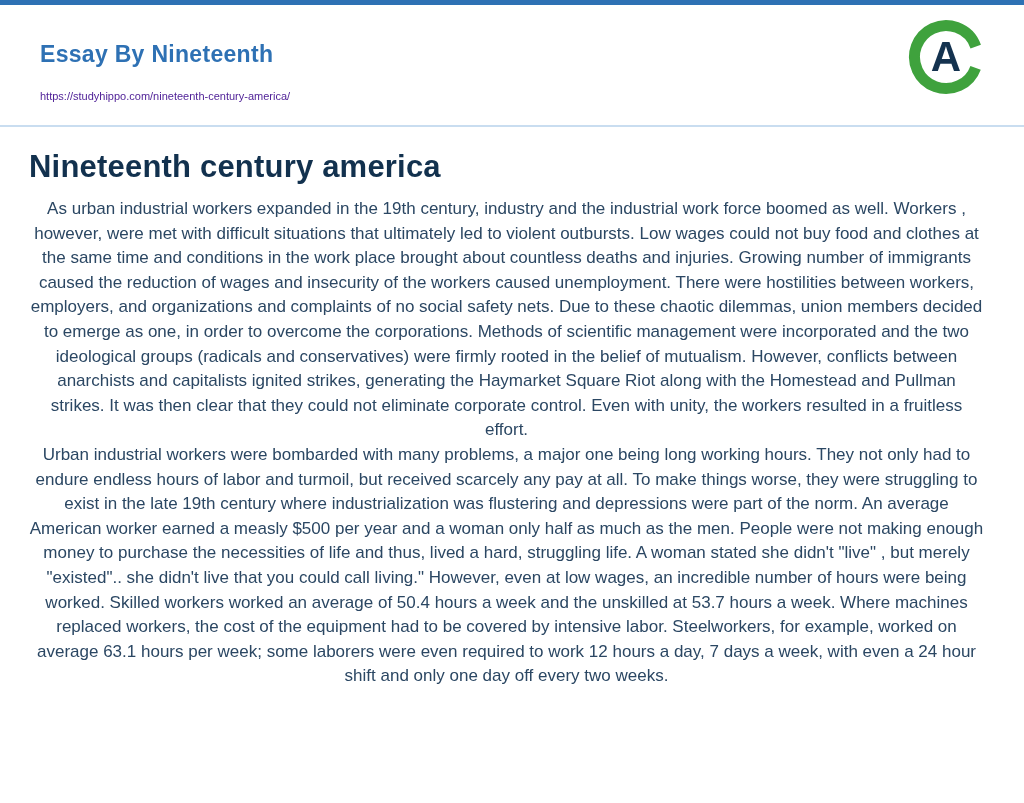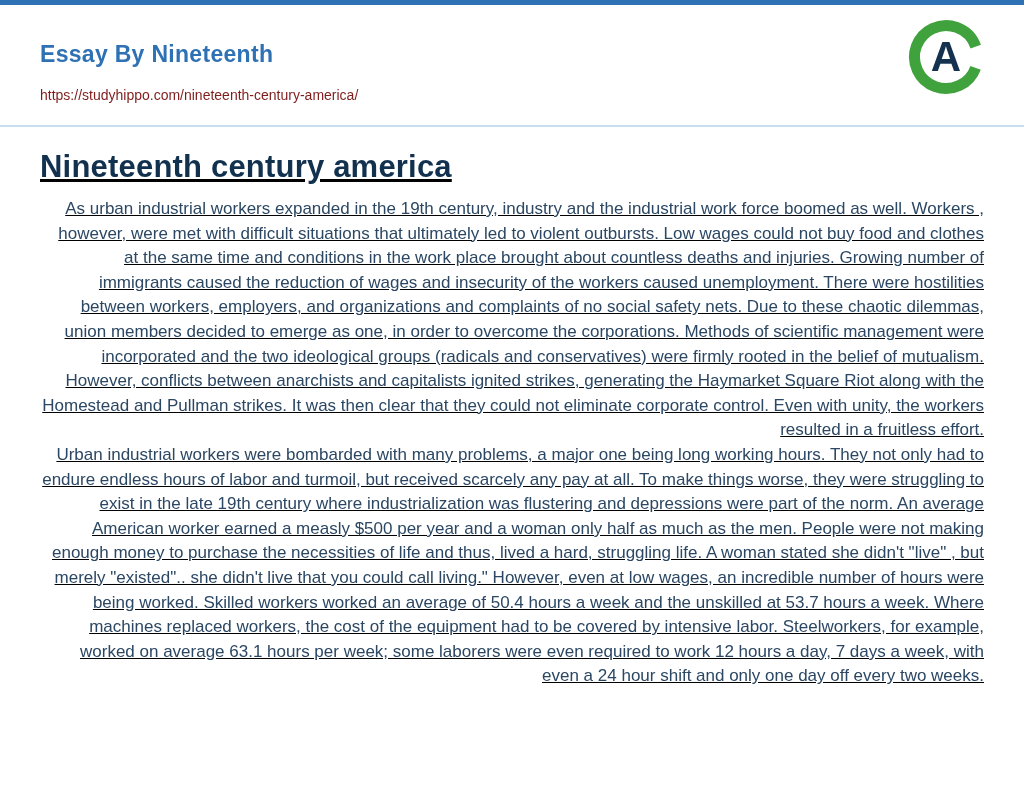--- a/index.html
+++ b/index.html
@@ -23,54 +23,53 @@
     height: 120px;
   }
   .site-label {
     color: #2e71b4;
     font-size: 23px;
     font-weight: bold;
     letter-spacing: 0.3px;
     margin: 6px 0 18px 0;
   }
   .url {
-    color: #7f1d1d;
-    font-size: 14px;
+    color: #4c1d95;
+    font-size: 11px;
     text-decoration: none;
     display: inline-block;
   }
   .logo {
     position: absolute;
     top: 14px;
     right: 40px;
     width: 76px;
     height: 76px;
   }
   .divider {
     width: 100%;
     height: 2px;
     background: #c9ddf0;
   }
   .content {
-    padding: 16px 40px 0 40px;
-    text-decoration: underline;
+    padding: 16px 40px 0 29px;
   }
   .title {
     color: #12314e;
     font-size: 31px;
     font-weight: bold;
     margin: 6px 0 12px 0;
     letter-spacing: 0.2px;
   }
   .body-text p {
     color: #2b4763;
     font-size: 17px;
     line-height: 24.6px;
     margin: 0;
-    text-align: right;
+    text-align: center;
   }
 </style>
 </head>
 <body>
 
 <div class="top-bar"></div>
 
 <div class="header">
   <div class="site-label">Essay By Nineteenth</div>
   <a class="url" href="#">https://studyhippo.com/nineteenth-century-america/</a>

